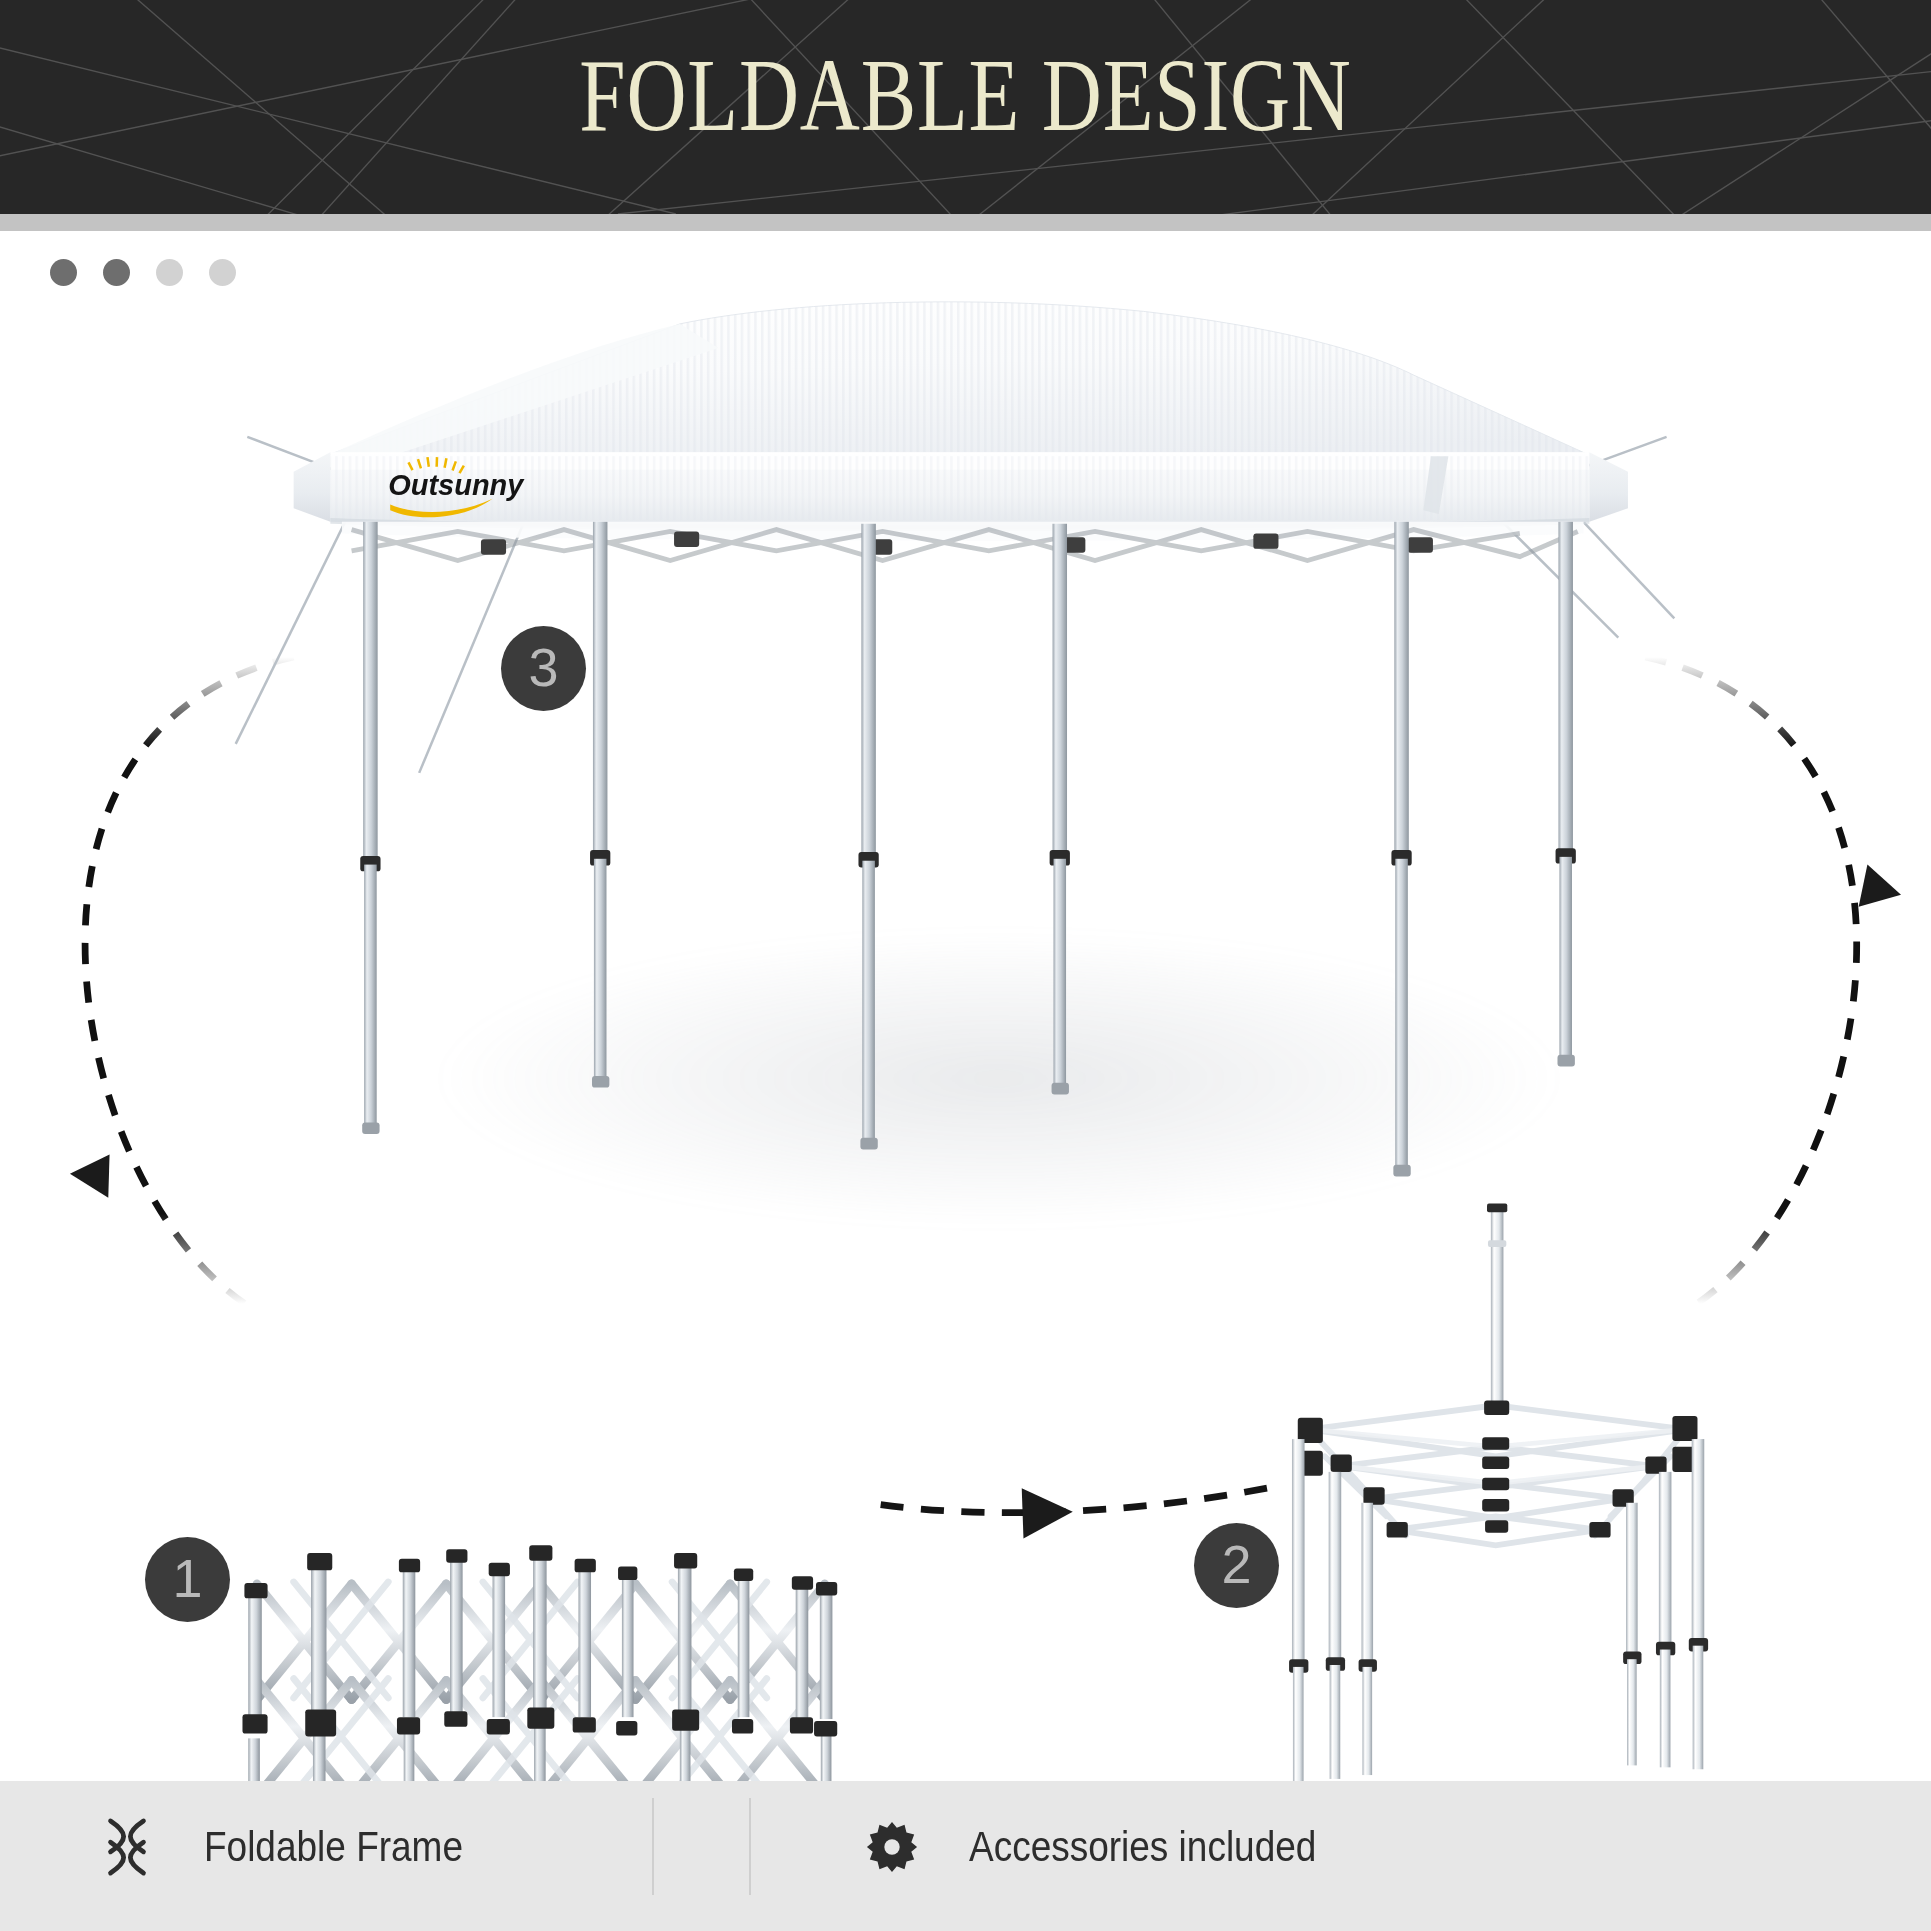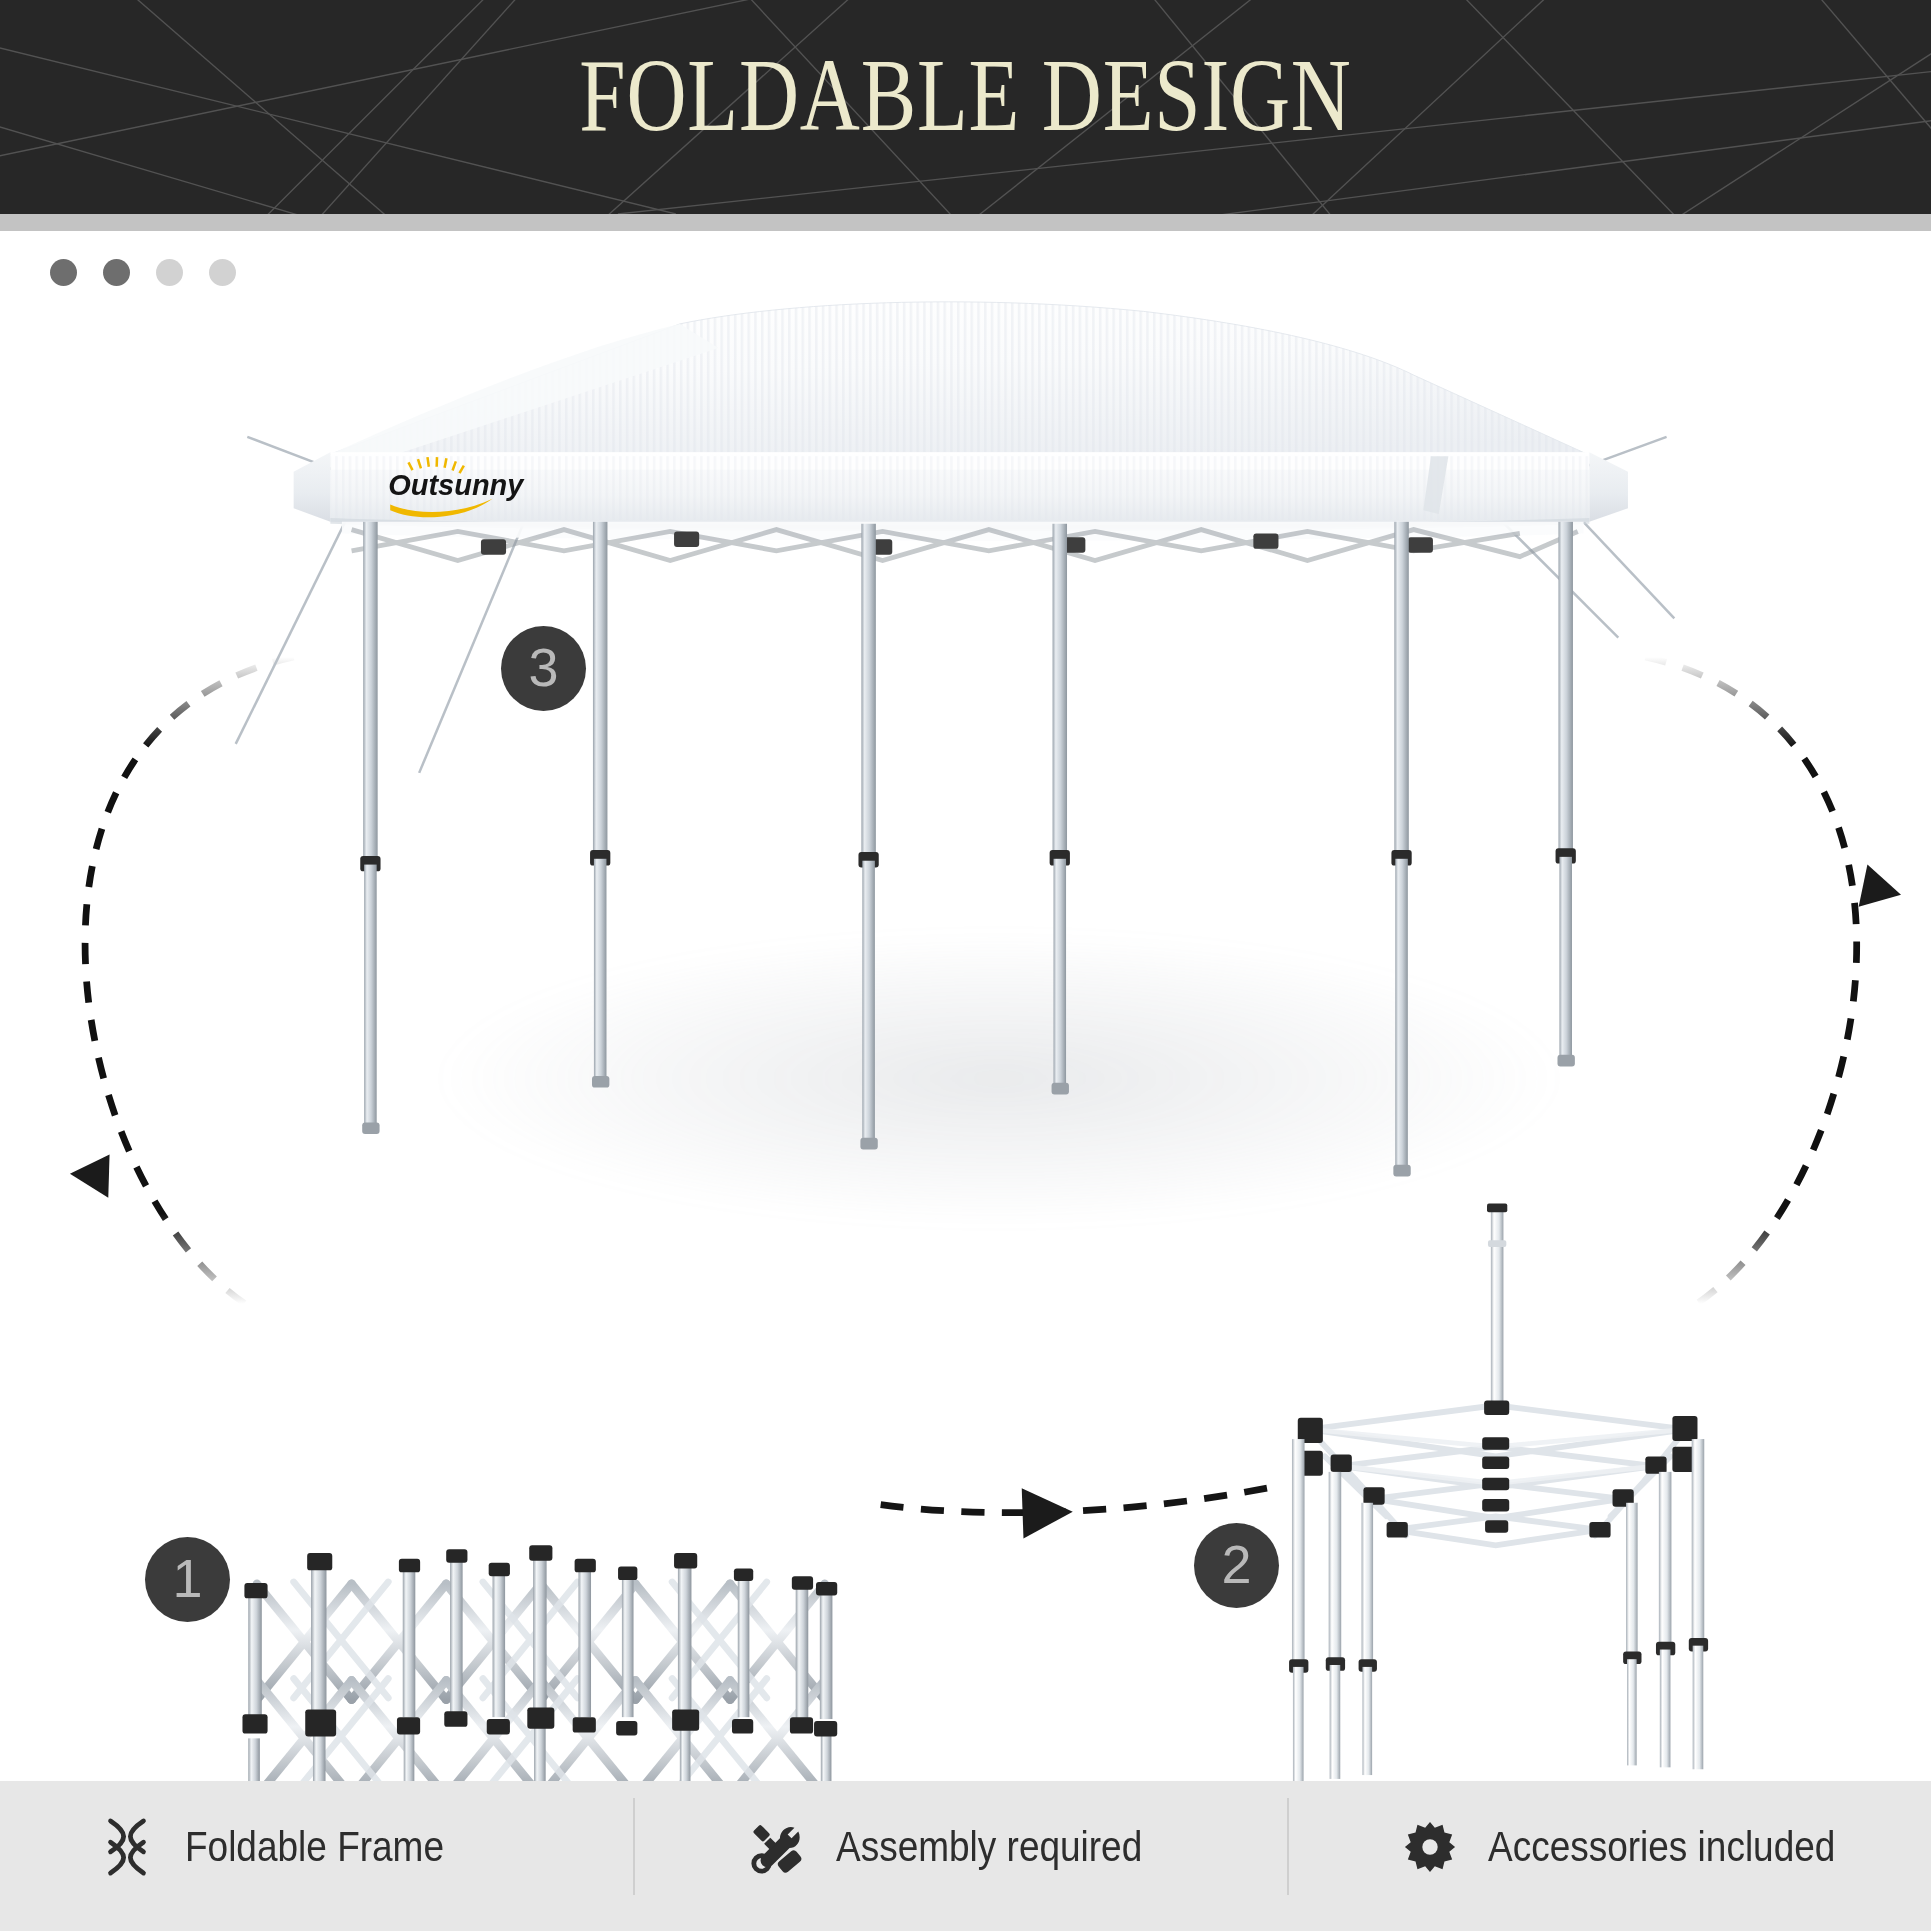--- a/index.html
+++ b/index.html
@@ -67,21 +67,21 @@
   .footer {
     position: absolute; left: 0; top: 1781px; width: 1931px; height: 150px;
     background: #e7e7e7;
   }
   .footer-inner {
     position: absolute; left: 0; top: 0; width: 1931px; height: 150px;
     display: flex; align-items: flex-start; padding-top: 17.4px;
   }
   .feature {
     position: relative; height: 97px;
-    display: flex; align-items: center; gap: 28px;
+    display: flex; align-items: center; gap: 47px;
   }
   .feature .ficon { width: 60px; height: 60px; flex: 0 0 60px; display: flex; align-items: center; justify-content: center; }
   .feature .flabel {
     color: #2d2d2d; font-size: 43px; font-weight: 400;
     transform: scaleX(0.86); transform-origin: left center; white-space: nowrap;
   }
   .f1 { margin-left: 97px; }
   .f2 { margin-left: 113px; }
   .f3 { margin-left: 111px; }
   .vdiv { width: 1.9px; height: 97px; background: #cfcfcf; margin-left: 147px; }
@@ -500,39 +500,20 @@
               <path d="M 12 26 C 30 38, 30 46, 12 58"></path>
               <path d="M 46 26 C 28 38, 28 46, 46 58"></path>
             </g>
           </svg>
         </span>
         <span class="flabel">Foldable Frame</span>
       </div>
 
       <div class="vdiv"></div>
 
-      <div class="feature f2">
-        <span class="ficon">
-          <svg width="58" height="58" viewBox="0 0 60 60">
-            <g fill="#2d2d2d">
-
-              <path d="M 47 10 L 40 17 L 44 21 L 51 14 C 55 22, 50 31, 42 31 L 24 49
-                       a 7 7 0 0 1 -10 -10 L 32 21 C 32 13, 40 7, 47 10 Z"></path>
-
-              <rect x="6" y="10" width="15" height="11" rx="2" transform="rotate(45 13 15)"></rect>
-              <rect x="18" y="22" width="9" height="9" transform="rotate(45 22 26)"></rect>
-
-              <rect x="30" y="38" width="24" height="14" rx="4" transform="rotate(-40 42 45)"></rect>
-
-              <circle cx="13" cy="47" r="8" fill="none" stroke="#2d2d2d" stroke-width="5"></circle>
-            </g>
-          </svg>
-        </span>
-        <span class="flabel">Assembly required</span>
-      </div>
 
       <div class="vdiv2"></div>
 
       <div class="feature f3">
         <span class="ficon">
           <svg width="54" height="54" viewBox="0 0 56 56">
             <g fill="#2d2d2d">
               <path d="M 28 2 L 33 8 L 41 5 L 43 13 L 51 15 L 48 23 L 54 28 L 48 33
                        L 51 41 L 43 43 L 41 51 L 33 48 L 28 54 L 23 48 L 15 51 L 13 43
                        L 5 41 L 8 33 L 2 28 L 8 23 L 5 15 L 13 13 L 15 5 L 23 8 Z"></path>

